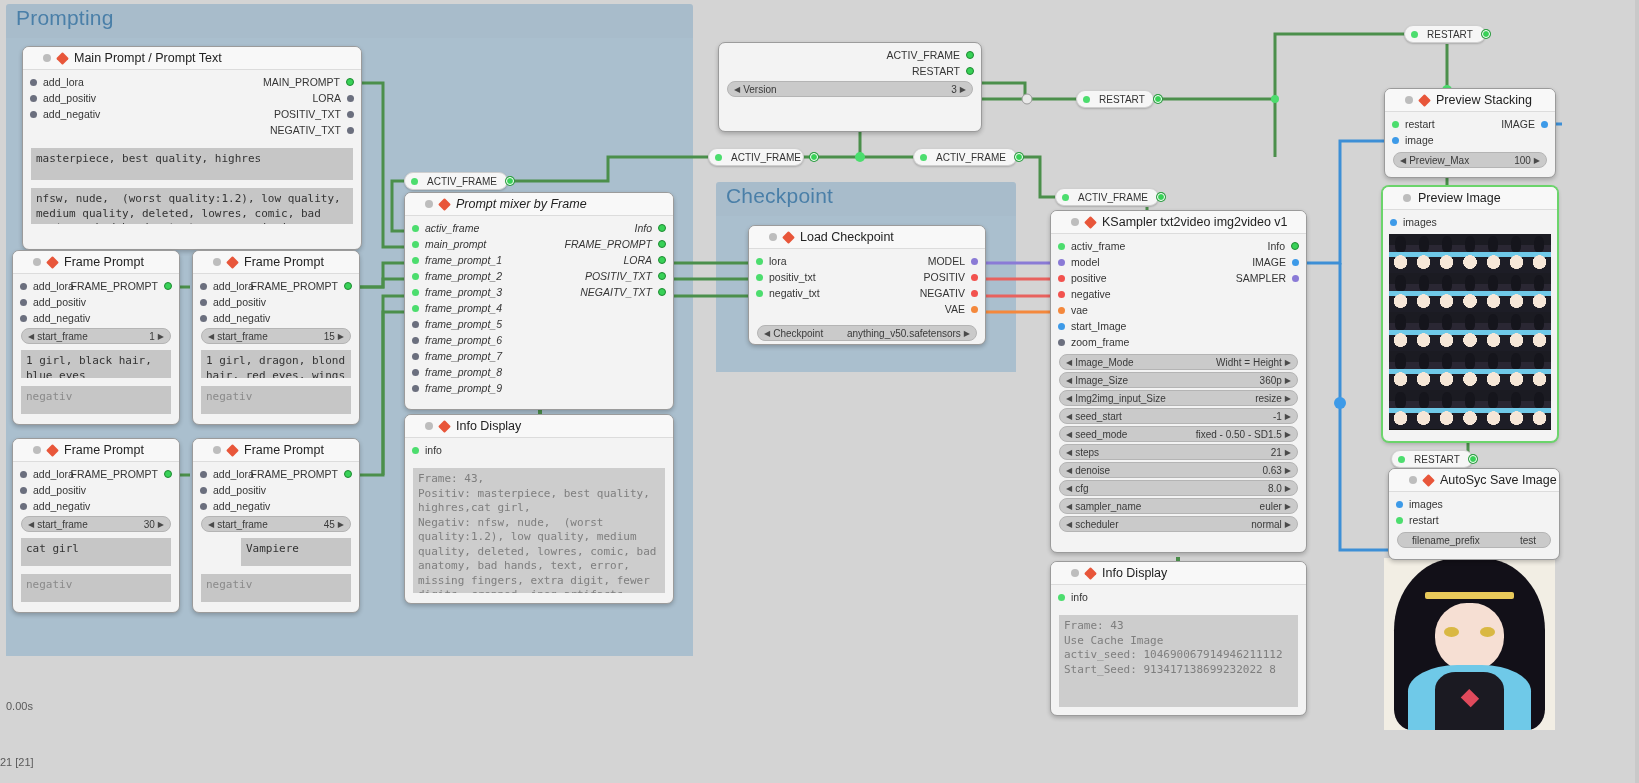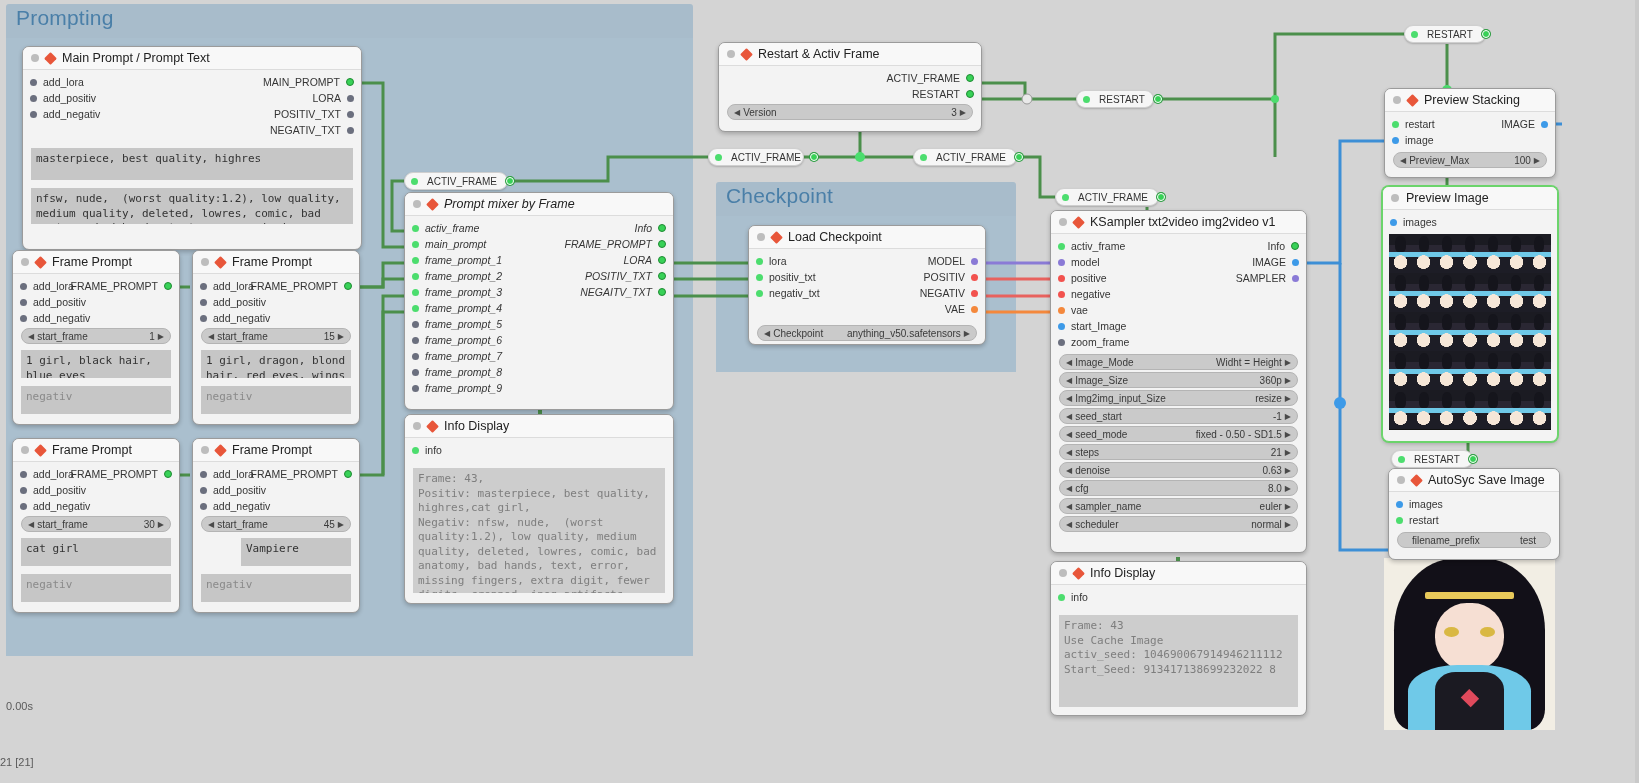--- a/index.html
+++ b/index.html
@@ -36,21 +36,21 @@
     border-radius:7px;
     box-shadow:0 2px 4px rgba(0,0,0,0.22);
     overflow:hidden;
   }
   .node.sel { border:1px solid #6bd46b; box-shadow:0 0 0 1px #6bd46b,0 2px 4px rgba(0,0,0,0.22); }
   .node-header {
     height:23px;
     background:#f8f8f8;
     border-bottom:1px solid #dcdcdc;
     display:flex; align-items:center;
-    padding-left:8px;
+    padding-left:20px;
     gap:7px;
   }
   .dot-grey { width:8px;height:8px;border-radius:50%;background:#bdbdbd;flex:0 0 auto; }
   .diamond {
     width:9px;height:9px;background:#e8563a;
     transform:rotate(45deg);
     flex:0 0 auto;
     border-radius:1px;
   }
   .node-title { font-size:12.5px; color:#222; white-space:nowrap; }
@@ -584,25 +584,20 @@
           </span>
         </div>
       <div class="ta info" style="height:125px;margin-top:10px;">Frame: 43,
 Positiv: masterpiece, best quality, highres,cat girl,
 Negativ: nfsw, nude,  (worst quality:1.2), low quality, medium quality, deleted, lowres, comic, bad anatomy, bad hands, text, error, missing fingers, extra digit, fewer digits, cropped, jpeg artifacts, signature, watermark, username, nude,
 Lora:</div>
     </div>
   </div>
 
   <div class="node" style="left:718px;top:42px;width:264px;height:90px;">
-    <div class="node-header">
-      <span class="dot-grey"></span>
-      <span class="diamond"></span>
-      <span class="node-title">Restart &amp; Activ Frame</span>
-    </div>
     <div class="node-body">
       <div class="slot-row">
           <span class="slot-out">
             <span class="slot-label out">ACTIV_FRAME</span>
             <span class="slot-dot d-greenr"></span>
           </span>
         </div>
       <div class="slot-row">
           <span class="slot-out">
             <span class="slot-label out">RESTART</span>

